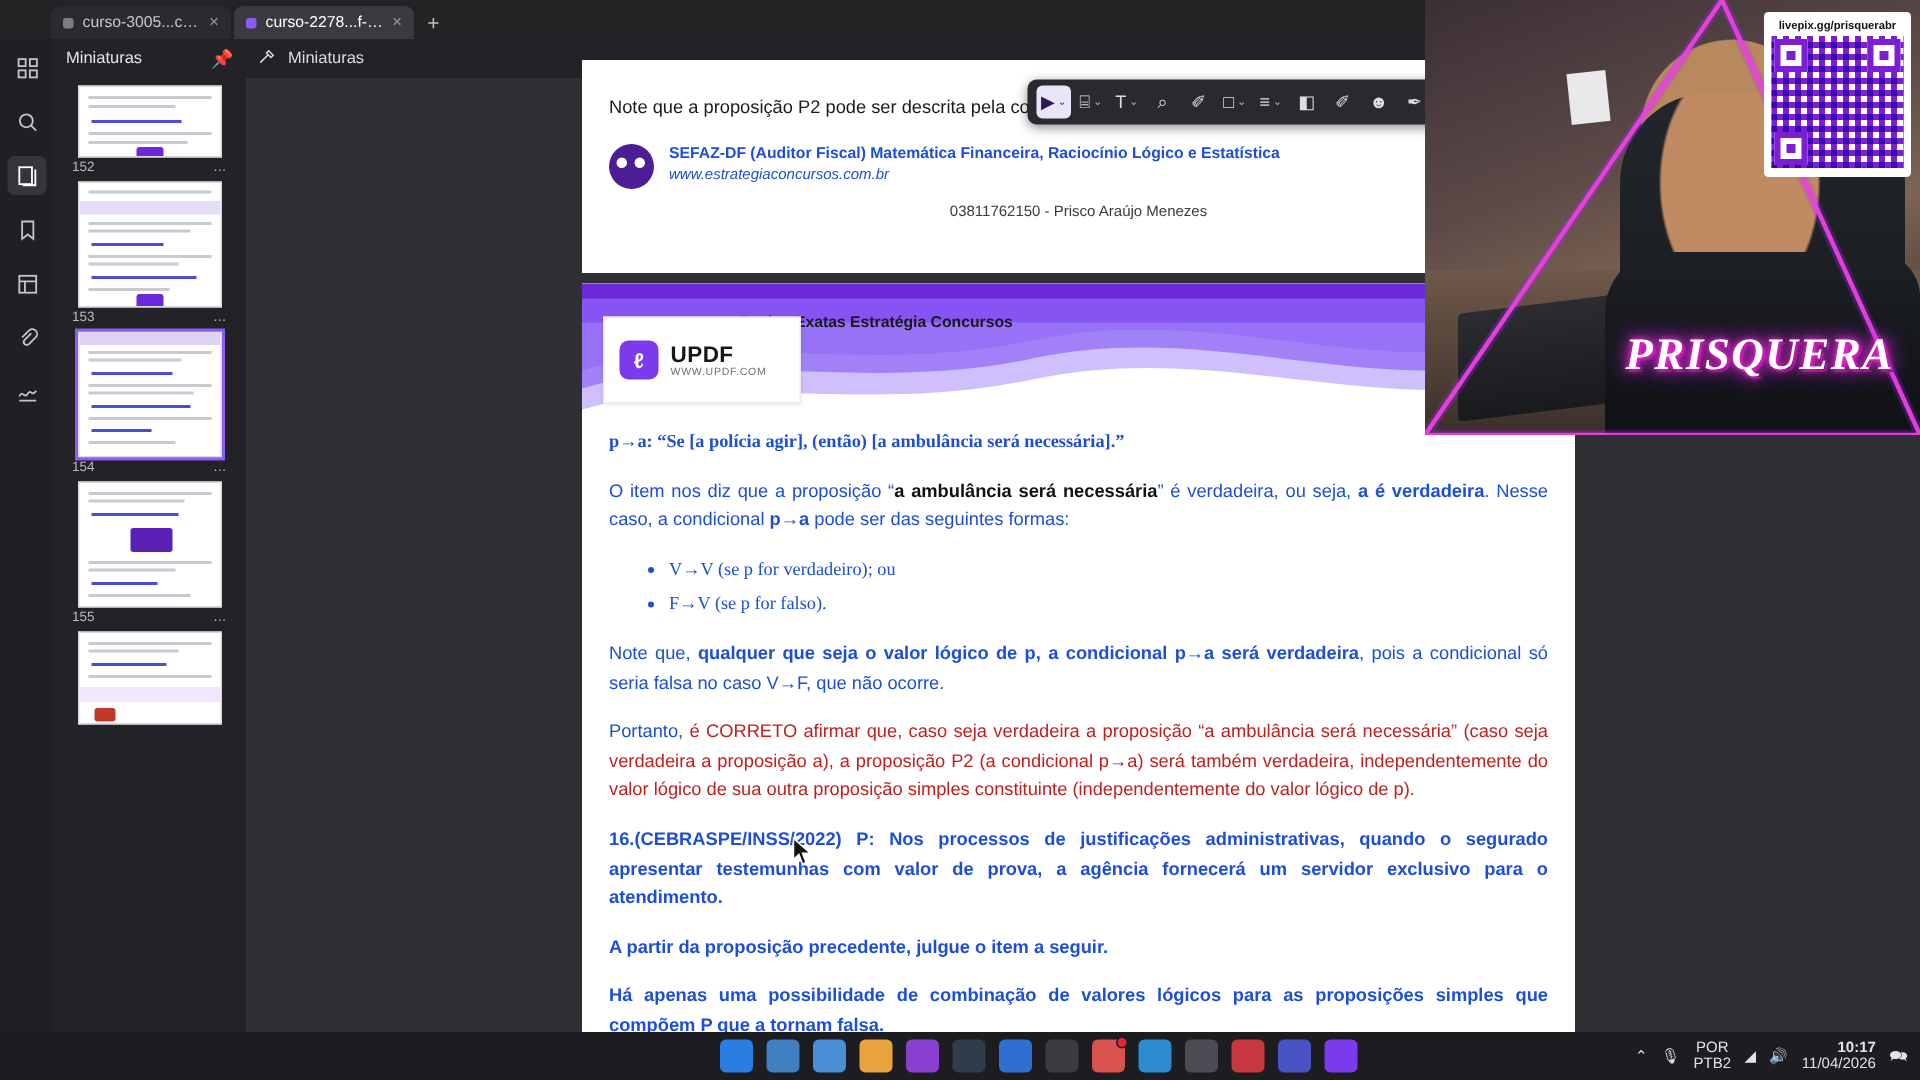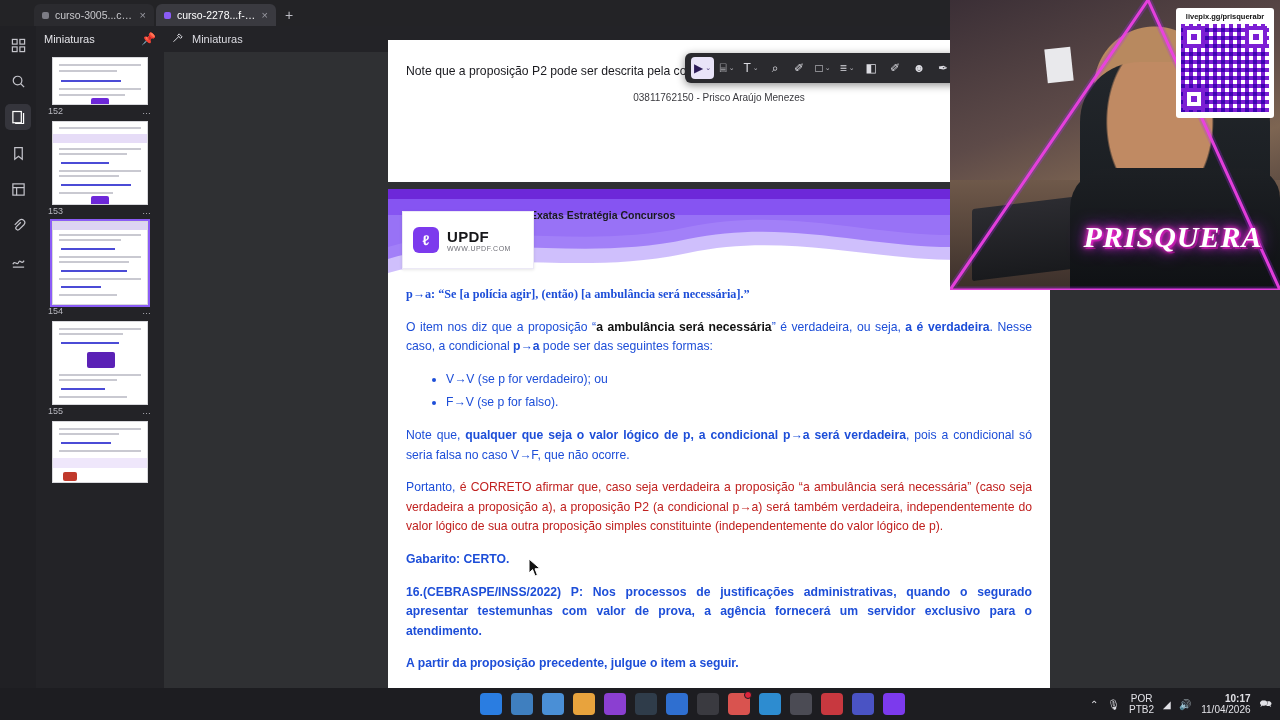--- a/index.html
+++ b/index.html
@@ -120,21 +120,21 @@
   .equipe { position:absolute; left:104px; top:20px; font-size:10.5px; font-weight:bold; color:#19191d; }
 
   .body {
     padding:0 18px; font-size:12.2px; line-height:19.6px; color:#1a1a1f;
   }
   .body p { margin:0 0 13px 0; }
   .blue { color:#1d4ed8; }
   .bblue { color:#1d4ed8; font-weight:bold; }
   .red { color:#c0211f; font-weight:normal; }
   .dark { color:#111; font-weight:bold; }
-  ul.opts { margin:0 0 13px 0; padding-left:40px; }
+  ul.opts { margin:0 0 13px 0; padding-left:40px;font-family:Liberation Serif, serif; }
   ul.opts li { margin:0 0 4px 0; }
   .center { text-align:left;font-family:Liberation Serif, serif; }
   .just { text-align:justify; }
 
   
   .floattb {
     position:absolute; left:521px; top:27px; width:395px; height:30px;
     background:#2a2a2e; border-radius:6px; display:flex; align-items:center;
     padding:0 6px; gap:2px; box-shadow:0 2px 8px rgba(0,0,0,.45);
   }
@@ -401,20 +401,31 @@
         <path d="M2 13 9 6"></path>
           <path d="M9.5 2.5l4 4-2 2-4-4z"></path>
       </svg>
     </span>
     <span>Miniaturas</span>
   </div>
 
   <div class="page top">
     <div class="body" style="padding-top:22px;">
       <p style="margin-bottom:8px;">Note que a proposição P2 pode ser descrita pela condicional p→a.</p>
+    </div>
+    <div class="hdrrow" style="padding-top:6px;">
+      <div class="owl"></div>
+      <div class="hdrtext">
+        <div class="hdrtitle">SEFAZ-DF (Auditor Fiscal) Matemática Financeira, Raciocínio Lógico e Estatística</div>
+        <div class="hdrlink">www.estrategiaconcursos.com.br</div>
+      </div>
+      <div class="pagenums">
+        <div>153</div>
+        <div>257</div>
+      </div>
     </div>
     <div class="hdrid">03811762150 - Prisco Araújo Menezes</div>
   </div>
 
   <div class="page main">
 
     <div class="swoosh">
       <svg width="662" height="92" viewBox="0 0 662 92" preserveAspectRatio="none">
         <path d="M0 0 H662 V30 C540 74 430 10 300 38 C190 62 90 30 0 58 Z" fill="#6d28d9"></path>
         <path d="M0 10 H662 V42 C540 86 430 22 300 50 C190 74 90 42 0 70 Z" fill="#8b5cf6" opacity=".85"></path>
@@ -445,21 +456,20 @@
       </ul>
 
       <p class="just">
         <span class="blue">Note que, </span><span class="bblue">qualquer que seja o valor lógico de p, a condicional p→a será verdadeira</span><span class="blue">, pois a condicional só seria falsa no caso V→F, que não ocorre.</span>
       </p>
 
       <p class="just">
         <span class="blue">Portanto, </span><span class="red">é CORRETO afirmar que, caso seja verdadeira a proposição “a ambulância será necessária” (</span><span class="red">caso seja verdadeira a proposição a</span><span class="red">), a proposição P2 (a </span><span class="red">condicional p→a</span><span class="red">) será também verdadeira, independentemente do valor lógico de sua outra proposição simples constituinte (</span><span class="red">independentemente do valor lógico de p</span><span class="red">).</span>
       </p>
 
-      <p class="bblue">Gabarito: CERTO.</p>
 
       <p class="just">
         <span class="bblue">16.(CEBRASPE/INSS/2022)</span><span class="bblue"> P: Nos processos de justificações administrativas, quando o segurado apresentar testemunhas com valor de prova, a agência fornecerá um servidor exclusivo para o atendimento.</span>
       </p>
 
       <p class="bblue">A partir da proposição precedente, julgue o item a seguir.</p>
 
       <p class="just bblue">Há apenas uma possibilidade de combinação de valores lógicos para as proposições simples que compõem P que a tornam falsa.</p>
 
     </div>

